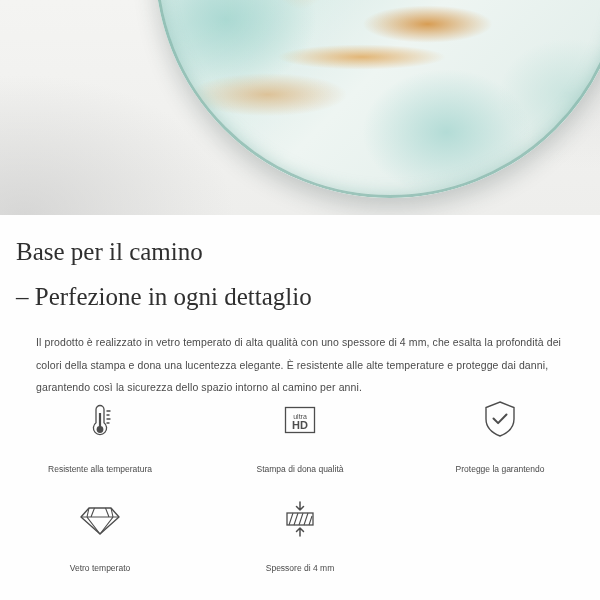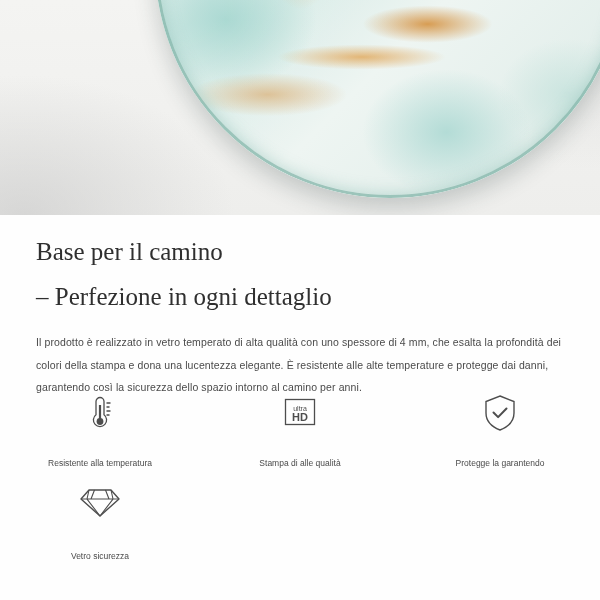--- a/index.html
+++ b/index.html
@@ -96,21 +96,21 @@
 
   
   .content {
     position: absolute;
     top: 215px;
     left: 0;
     width: 600px;
   }
   .headline {
     margin: 0;
-    padding: 20px 36px 0 36px;
+    padding: 20px 36px 0 16px;
     font-family: "Liberation Serif", serif;
     font-size: 25px;
     line-height: 1.32;
     color: #2f2f2f;
     font-weight: 400;
   }
   .headline .line2 { display: block; margin-top: 12px; }
 
   .body-copy {
     margin: 0;
@@ -135,26 +135,26 @@
     display: flex;
     flex-direction: column;
     align-items: center;
     justify-content: flex-start;
     padding: 0 6px;
   }
   .feature-icon {
     width: 48px;
     height: 48px;
     display: flex;
-    align-items: flex-start;
+    align-items: flex-end;
     justify-content: center;
     color: #4d4d4d;
   }
   .feature-label {
-    margin-top: 18px;
+    margin-top: 24px;
     font-size: 8.5px;
     color: #4a4a4a;
     text-align: center;
     line-height: 1.3;
   }
   svg { display: block; }
 </style>
 </head>
 <body>
 
@@ -194,39 +194,50 @@
     </div>
 
     <div class="feature">
       <div class="feature-icon">
         <svg width="40" height="40" viewBox="0 0 40 40">
           <rect x="5.5" y="7.5" width="29" height="25" fill="none" stroke="#4d4d4d" stroke-width="1.3"></rect>
           <text x="20" y="18.5" font-family="Liberation Sans, sans-serif" font-size="7" fill="#4d4d4d" text-anchor="middle">ultra</text>
           <text x="20" y="29" font-family="Liberation Sans, sans-serif" font-size="11" font-weight="bold" fill="#4d4d4d" text-anchor="middle">HD</text>
         </svg>
       </div>
-      <div class="feature-label">Stampa di alle qualità</div>
+      <div class="feature-label">Stampa di dona qualità</div>
     </div>
 
     <div class="feature">
       <div class="feature-icon">
         <svg width="38" height="42" viewBox="0 0 38 42">
           <path d="M19 4 L33 9.5 V21c0 8.5-5.8 13.8-14 17-8.2-3.2-14-8.5-14-17V9.5z" fill="none" stroke="#4d4d4d" stroke-width="1.4"></path>
           <path d="M12.5 20.5l4.6 4.6 8.4-8.6" fill="none" stroke="#4d4d4d" stroke-width="2" stroke-linecap="round" stroke-linejoin="round"></path>
         </svg>
       </div>
       <div class="feature-label">Protegge la garantendo</div>
     </div>
 
     <div class="feature">
       <div class="feature-icon">
         <svg width="42" height="36" viewBox="0 0 42 36">
           <path d="M10 5h22l8 9-19 17L2 14z" fill="none" stroke="#4d4d4d" stroke-width="1.4" stroke-linejoin="round"></path>
           <path d="M2 14h38M10 5l-2 9 13 17M32 5l2 9-13 17M15.5 5l-3.5 9M26.5 5l3.5 9" fill="none" stroke="#4d4d4d" stroke-width="1.1"></path>
         </svg>
       </div>
-      <div class="feature-label">Vetro sicurezza</div>
-    </div>
-
-
+      <div class="feature-label">Vetro temperato</div>
+    </div>
+
+
+    <div class="feature">
+      <div class="feature-icon">
+        <svg width="40" height="40" viewBox="0 0 40 40">
+          <path d="M20 3v8M20 11l-3.5-3.5M20 11l3.5-3.5" fill="none" stroke="#4d4d4d" stroke-width="1.5" stroke-linecap="round"></path>
+          <rect x="7" y="14" width="26" height="12" fill="none" stroke="#4d4d4d" stroke-width="1.3"></rect>
+          <path d="M9 26l4-12M14 26l4-12M19 26l4-12M24 26l4-12M29 26l3-9" stroke="#4d4d4d" stroke-width="1.1"></path>
+          <path d="M20 37v-8M20 29l-3.5 3.5M20 29l3.5 3.5" fill="none" stroke="#4d4d4d" stroke-width="1.5" stroke-linecap="round"></path>
+        </svg>
+      </div>
+      <div class="feature-label">Spessore di 4 mm</div>
+    </div>
 
   </div>
 </div>
 
 </body></html>

